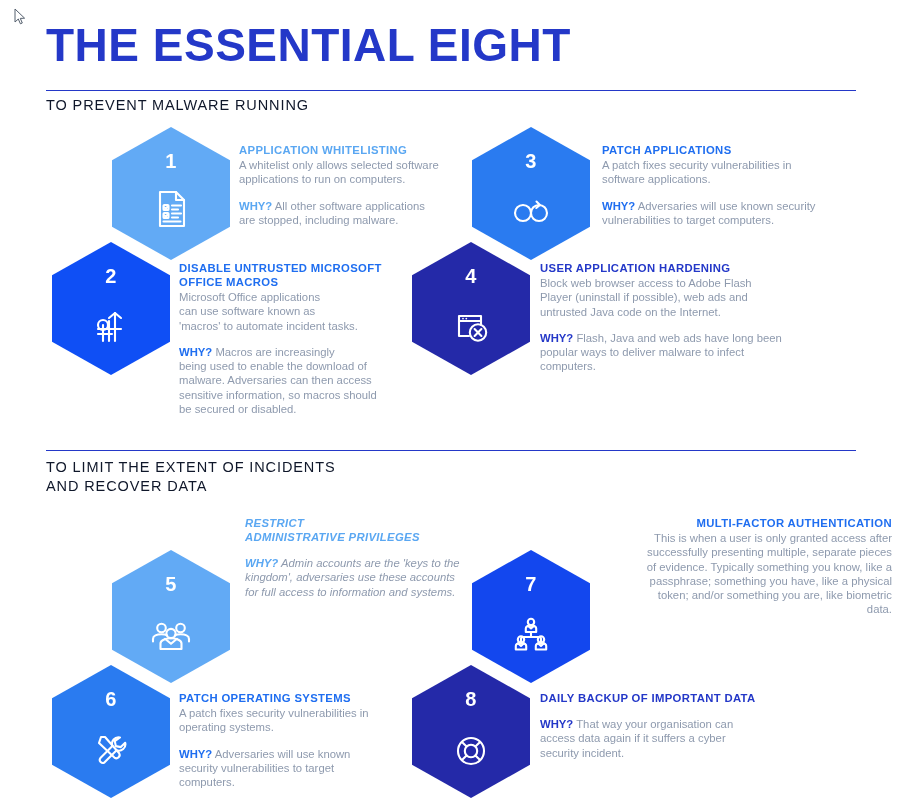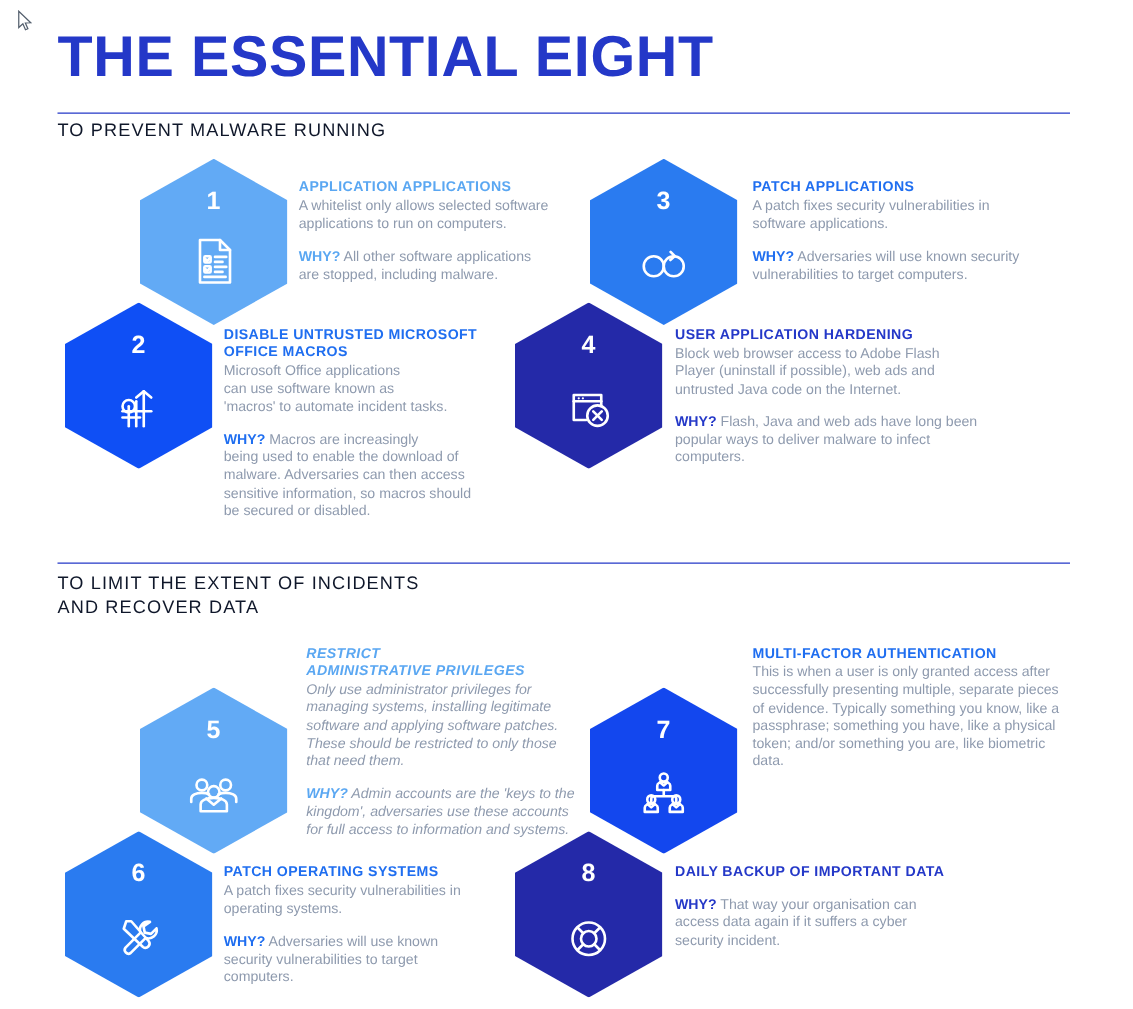--- a/index.html
+++ b/index.html
@@ -178,21 +178,21 @@
       <path d="M12 21 h22"></path>
       <circle cx="16" cy="18.6" r="0.9" fill="#ffffff" stroke="none"></circle>
       <circle cx="19.3" cy="18.6" r="0.9" fill="#ffffff" stroke="none"></circle>
       <circle cx="31" cy="32.5" r="8.2"></circle>
       <path d="M27.6 29.1 l6.8 6.8 M34.4 29.1 l-6.8 6.8"></path>
     </svg>
   </div>
 </div>
 
 <div class="block" style="left:239px; top:143px; width:215px;">
-  <div class="hd hd-light">APPLICATION APPLICATIONS</div>
+  <div class="hd hd-light">APPLICATION WHITELISTING</div>
   <div class="body">A whitelist only allows selected software
 applications to run on computers.</div>
   <div class="why why-light"><b>WHY?</b><span> All other software applications
 are stopped, including malware.</span></div>
 </div>
 
 <div class="block" style="left:179px; top:261px; width:215px;">
   <div class="hd hd-mid">DISABLE UNTRUSTED MICROSOFT
 OFFICE MACROS</div>
   <div class="body">Microsoft Office applications
@@ -280,40 +280,35 @@
       <path d="M28.4 23.6 L32.8 19.2"></path>
       <path d="M19.6 32.4 L15.2 36.8"></path>
       <path d="M28.4 32.4 L32.8 36.8"></path>
     </svg>
   </div>
 </div>
 
 <div class="block" style="left:245px; top:516px; width:218px;font-style:italic;">
   <div class="hd hd-light">RESTRICT
 ADMINISTRATIVE PRIVILEGES</div>
-  <div class="body">Only use administrator privileges for
-managing systems, installing legitimate
-software and applying software patches.
-These should be restricted to only those
-that need them.</div>
   <div class="why why-light"><b>WHY?</b><span> Admin accounts are the 'keys to the
 kingdom', adversaries use these accounts
 for full access to information and systems.</span></div>
 </div>
 
 <div class="block" style="left:179px; top:691px; width:215px;">
   <div class="hd hd-mid">PATCH OPERATING SYSTEMS</div>
   <div class="body">A patch fixes security vulnerabilities in
 operating systems.</div>
   <div class="why why-mid"><b>WHY?</b><span>  Adversaries will use known
 security vulnerabilities to target
 computers.</span></div>
 </div>
 
-<div class="block" style="left:602px; top:516px; width:290px;">
+<div class="block" style="left:602px; top:516px; width:290px;text-align:right;">
   <div class="hd hd-mid">MULTI-FACTOR AUTHENTICATION</div>
   <div class="body">This is when a user is only granted access after
 successfully presenting multiple, separate pieces
 of evidence. Typically something you know, like a
 passphrase; something you have, like a physical
 token; and/or something you are, like biometric
 data.</div>
 </div>
 
 <div class="block" style="left:540px; top:691px; width:260px;">

